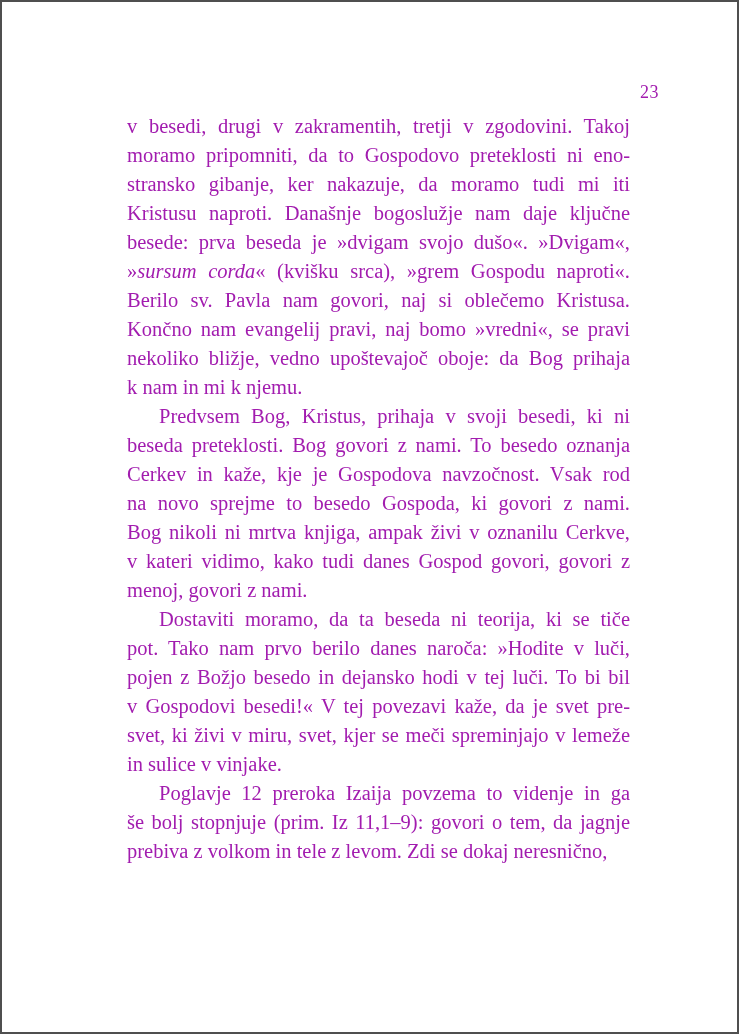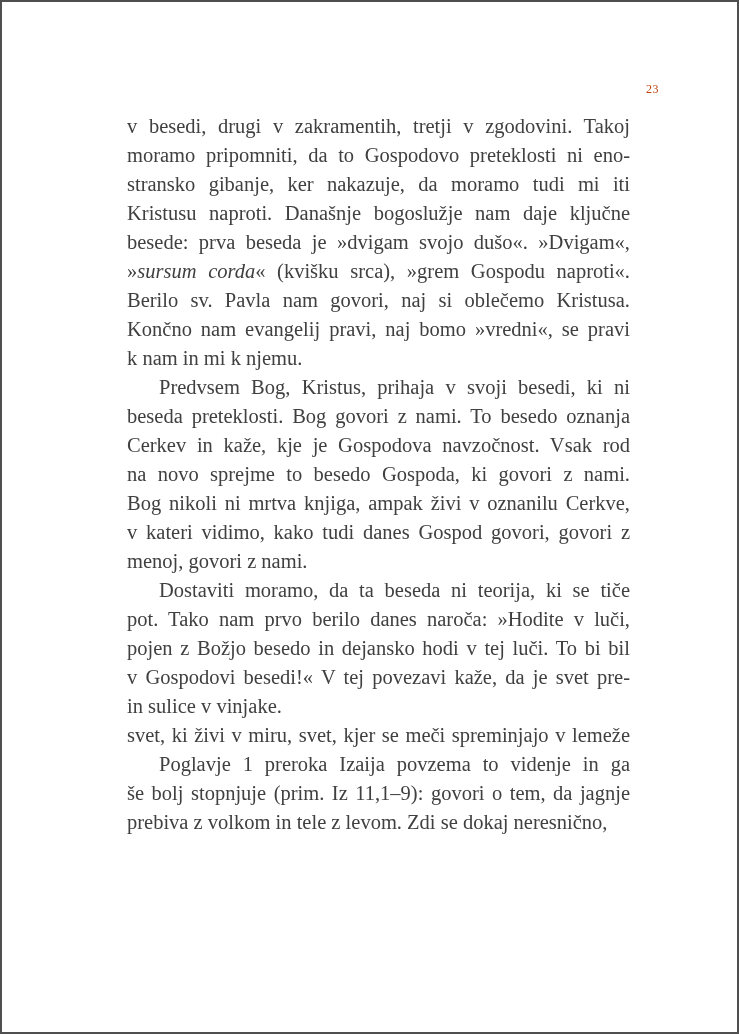--- a/index.html
+++ b/index.html
@@ -14,32 +14,32 @@
     height: 1034px;
     box-sizing: border-box;
     background: #ffffff;
     border: 2px solid #4f4f4f;
     overflow: hidden;
   }
   .page-number {
     position: absolute;
     top: 80px;
     right: 78px;
-    font-size: 12px;
-    color: #c2410c;
+    font-size: 18px;
+    color: #a21caf;
     letter-spacing: 0.5px;
   }
   .text-block {
     position: absolute;
     left: 125px;
     top: 110px;
     width: 503px;
     font-size: 20.5px;
     line-height: 29px;
-    color: #404040;
+    color: #a21caf;
   }
   .para {
     margin: 0;
     padding: 0;
   }
   .line {
     text-align: justify;
     text-align-last: justify;
     white-space: normal;
     height: 29px;
@@ -62,38 +62,39 @@
   <div class="text-block">
       <div class="para">
         <div class="line"><span>v besedi, drugi v zakramentih, tretji v zgodovini. Takoj</span></div>
         <div class="line"><span>moramo pripomniti, da to Gospodovo preteklosti ni eno-</span></div>
         <div class="line"><span>stransko gibanje, ker nakazuje, da moramo tudi mi iti</span></div>
         <div class="line"><span>Kristusu naproti. Današnje bogoslužje nam daje ključne</span></div>
         <div class="line"><span>besede: prva beseda je »dvigam svojo dušo«. »Dvigam«,</span></div>
         <div class="line"><span>»</span><i>sursum corda</i><span>« (kvišku srca), »grem Gospodu naproti«.</span></div>
         <div class="line"><span>Berilo sv. Pavla nam govori, naj si oblečemo Kristusa.</span></div>
         <div class="line"><span>Končno nam evangelij pravi, naj bomo »vredni«, se pravi</span></div>
+        <div class="line"><span>nekoliko bližje, vedno upoštevajoč oboje: da Bog prihaja</span></div>
         <div class="line last"><span>k nam in mi k njemu.</span></div>
       </div>
       <div class="para indent">
         <div class="line"><span>Predvsem Bog, Kristus, prihaja v svoji besedi, ki ni</span></div>
         <div class="line"><span>beseda preteklosti. Bog govori z nami. To besedo oznanja</span></div>
         <div class="line"><span>Cerkev in kaže, kje je Gospodova navzočnost. Vsak rod</span></div>
         <div class="line"><span>na novo sprejme to besedo Gospoda, ki govori z nami.</span></div>
         <div class="line"><span>Bog nikoli ni mrtva knjiga, ampak živi v oznanilu Cerkve,</span></div>
         <div class="line"><span>v kateri vidimo, kako tudi danes Gospod govori, govori z</span></div>
         <div class="line last"><span>menoj, govori z nami.</span></div>
       </div>
       <div class="para indent">
         <div class="line"><span>Dostaviti moramo, da ta beseda ni teorija, ki se tiče</span></div>
         <div class="line"><span>pot. Tako nam prvo berilo danes naroča: »Hodite v luči,</span></div>
         <div class="line"><span>pojen z Božjo besedo in dejansko hodi v tej luči. To bi bil</span></div>
         <div class="line"><span>v Gospodovi besedi!« V tej povezavi kaže, da je svet pre-</span></div>
+        <div class="line"><span>svet, ki živi v miru, svet, kjer se meči spreminjajo v lemeže</span></div>
         <div class="line last"><span>in sulice v vinjake.</span></div>
-        <div class="line"><span>svet, ki živi v miru, svet, kjer se meči spreminjajo v lemeže</span></div>
       </div>
       <div class="para indent">
-        <div class="line"><span>Poglavje 1 preroka Izaija povzema to videnje in ga</span></div>
+        <div class="line"><span>Poglavje 12 preroka Izaija povzema to videnje in ga</span></div>
         <div class="line"><span>še bolj stopnjuje (prim. Iz 11,1–9): govori o tem, da jagnje</span></div>
         <div class="line last"><span>prebiva z volkom in tele z levom. Zdi se dokaj neresnično,</span></div>
       </div>
     </div>
 </div>
 
 </body></html>

